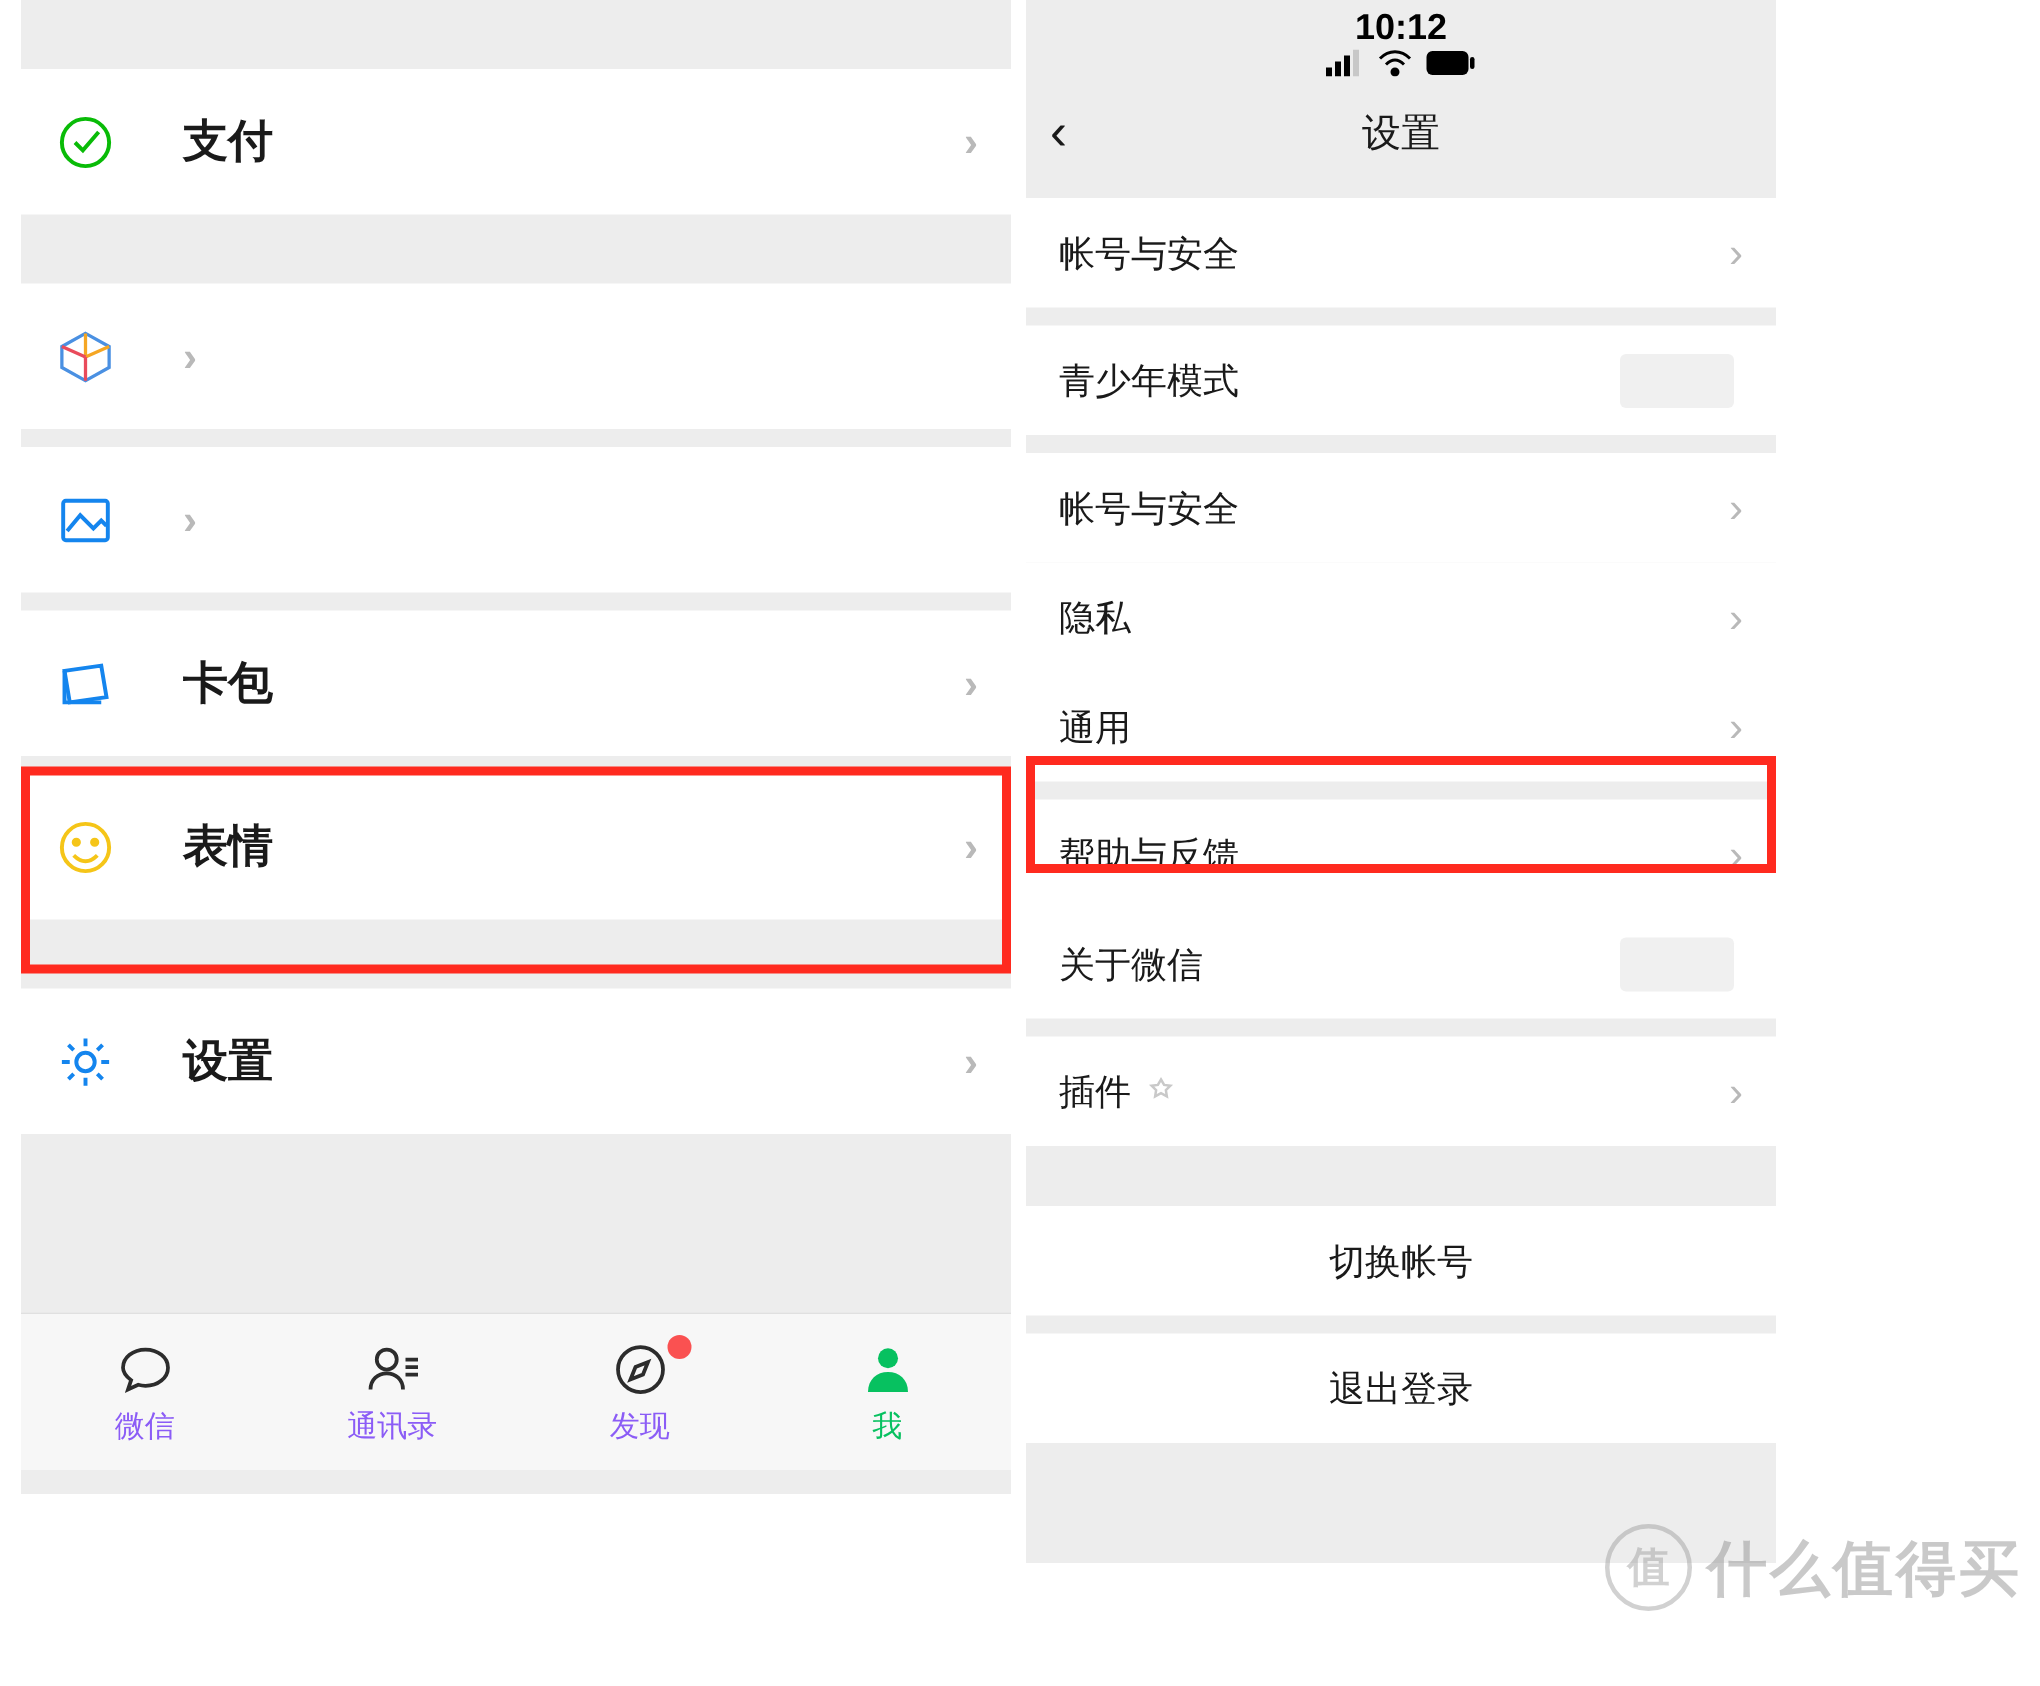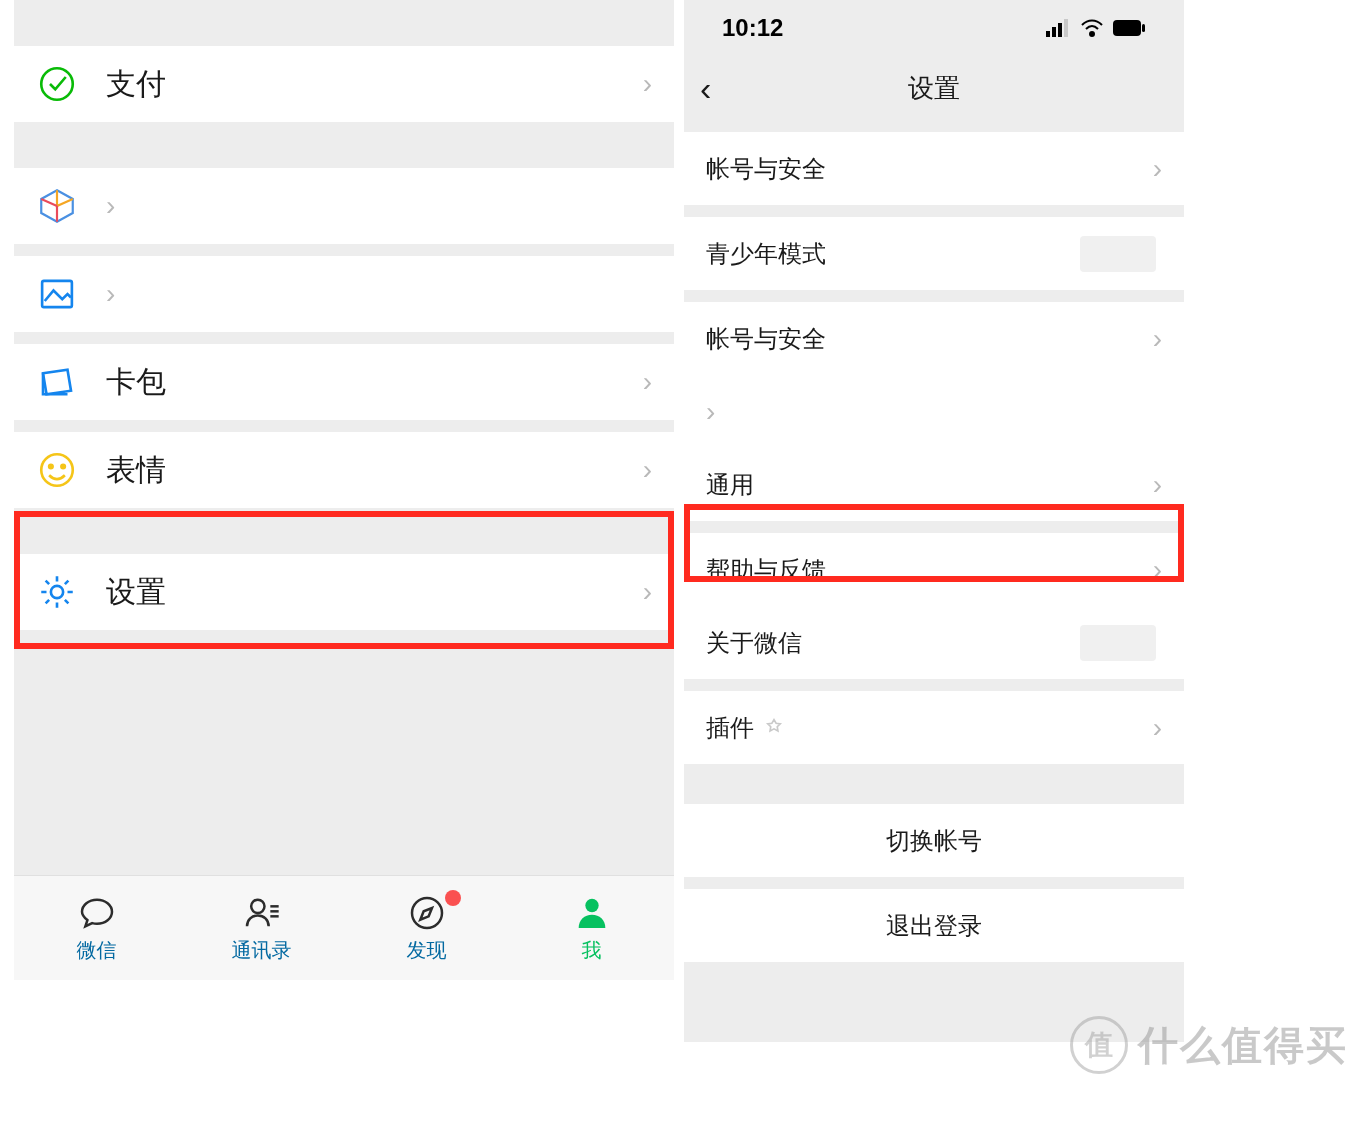--- a/index.html
+++ b/index.html
@@ -9,34 +9,34 @@
   .phone-left  { left: 14px;  top: 0;  width: 660px; height: 980px; }
   .phone-right { left: 684px; top: 0;  width: 500px; height: 960px; }
 
   
   .cell { display: flex; align-items: center; background: #fff; padding: 0 22px; position: relative; }
   .cell .label { flex: 1; color: #1a1a1a; }
   .chev { color: #b9b9b9; font-size: 28px; line-height: 1; }
   .gap { background: #ededed; }
 
   
-  .phone-left .cell { height: 76px; font-size: 30px; font-weight: 400; }
+  .phone-left .cell { height: 97px; font-size: 30px; font-weight: 700; gap: 16px; }
   .phone-left .icon { width: 42px; height: 42px; margin-right: 28px; display: flex; align-items: center; justify-content: center; }
   .phone-left .gap-s { height: 12px; }
   .phone-left .gap-m { height: 46px; }
   .phone-left .blank { height: 240px; background: #ededed; }
 
   .tabbar { position: absolute; left:0; right:0; bottom:0; height:105px; background:#f7f7f7; border-top:1px solid #e0e0e0; display:flex; }
-  .tabbar .tab { flex:1; display:flex; flex-direction:column; align-items:center; justify-content:center; gap:4px; color:#0369a1; font-size:20px; position:relative; }
+  .tabbar .tab { flex:1; display:flex; flex-direction:column; align-items:center; justify-content:center; gap:4px; color:#8b5cf6; font-size:20px; position:relative; }
   .tabbar .tab.active { color:#07c160; }
   .tabbar .tab svg { width:40px; height:40px; }
   .badge-dot { position:absolute; top:14px; right:48px; width:16px; height:16px; border-radius:50%; background:#fa5151; }
 
   
-  .statusbar { height:56px; display:flex; align-items:center; justify-content:space-between; padding:0 38px; font-size:24px; font-weight:700; background:#ededed; }
+  .statusbar { height:56px; display:flex; align-items:center; justify-content:center; padding:0 38px; font-size:24px; font-weight:700; background:#ededed;flex-direction:column; }
   .status-icons { display:flex; align-items:center; gap:8px; }
   .navbar { height:64px; display:flex; align-items:center; justify-content:center; position:relative; background:#ededed; font-size:26px; color:#1a1a1a; }
   .navbar .back { position:absolute; left:16px; font-size:34px; color:#1a1a1a; }
   .phone-right .cell { height: 73px; font-size: 24px; }
   .phone-right .gap-s { height: 12px; }
   .phone-right .center-cell { justify-content:center; font-size:24px; color:#1a1a1a; }
   .blur-box { width:76px; height:36px; border-radius:4px; background:#f0f0f0; margin-right:6px; }
   .plugin-ic { margin-left:10px; color:#c9c9c9; display:inline-flex; }
 
   
@@ -204,20 +204,21 @@
     <div class="cell">
       <span class="label">青少年模式</span>
       <span class="blur-box"></span>
     </div>
     <div class="gap gap-s"></div>
     <div class="cell">
       <span class="label">帐号与安全</span>
       <span class="chev">›</span>
     </div>
     <div class="cell">
+      <span class="label">隐私</span>
       <span class="chev">›</span>
     </div>
     <div class="cell">
       <span class="label">通用</span>
       <span class="chev">›</span>
     </div>
     <div class="gap gap-s"></div>
     <div class="cell">
       <span class="label">帮助与反馈</span>
       <span class="chev">›</span>

